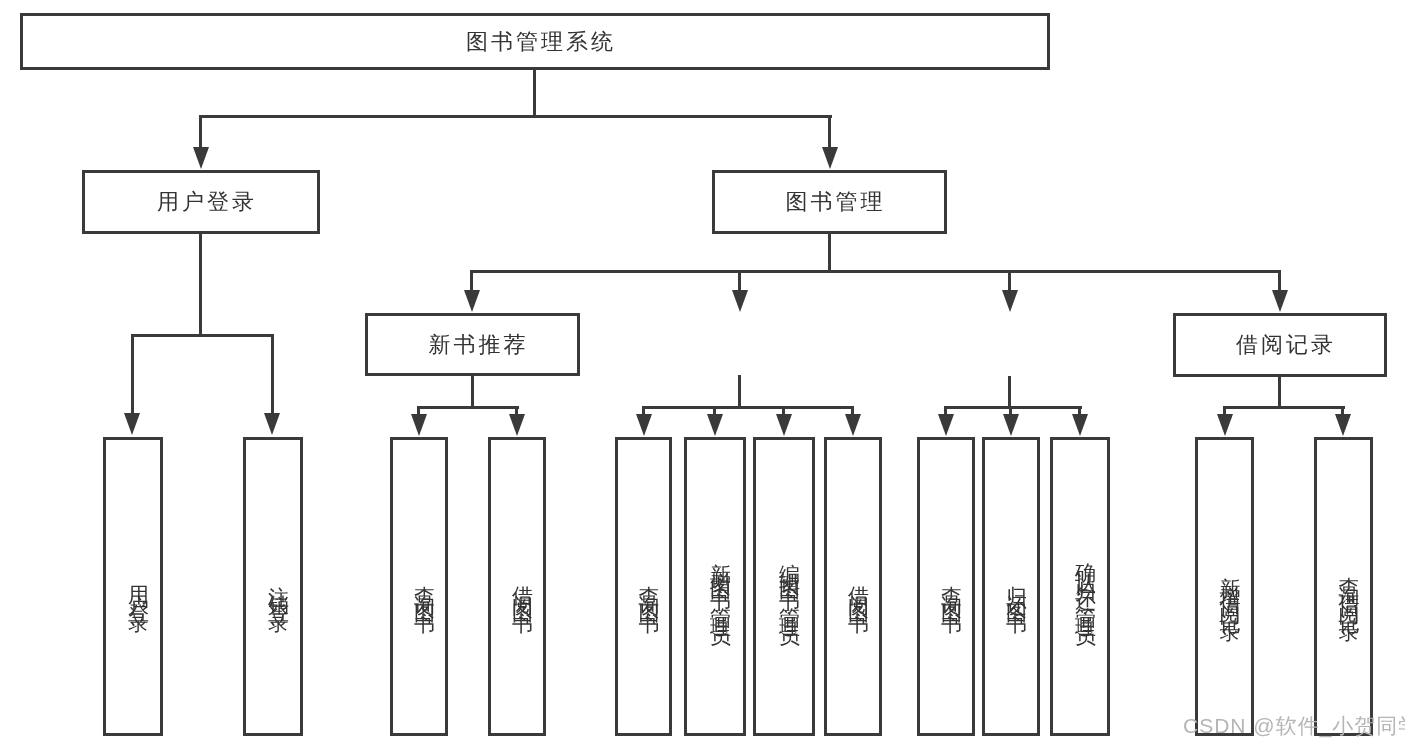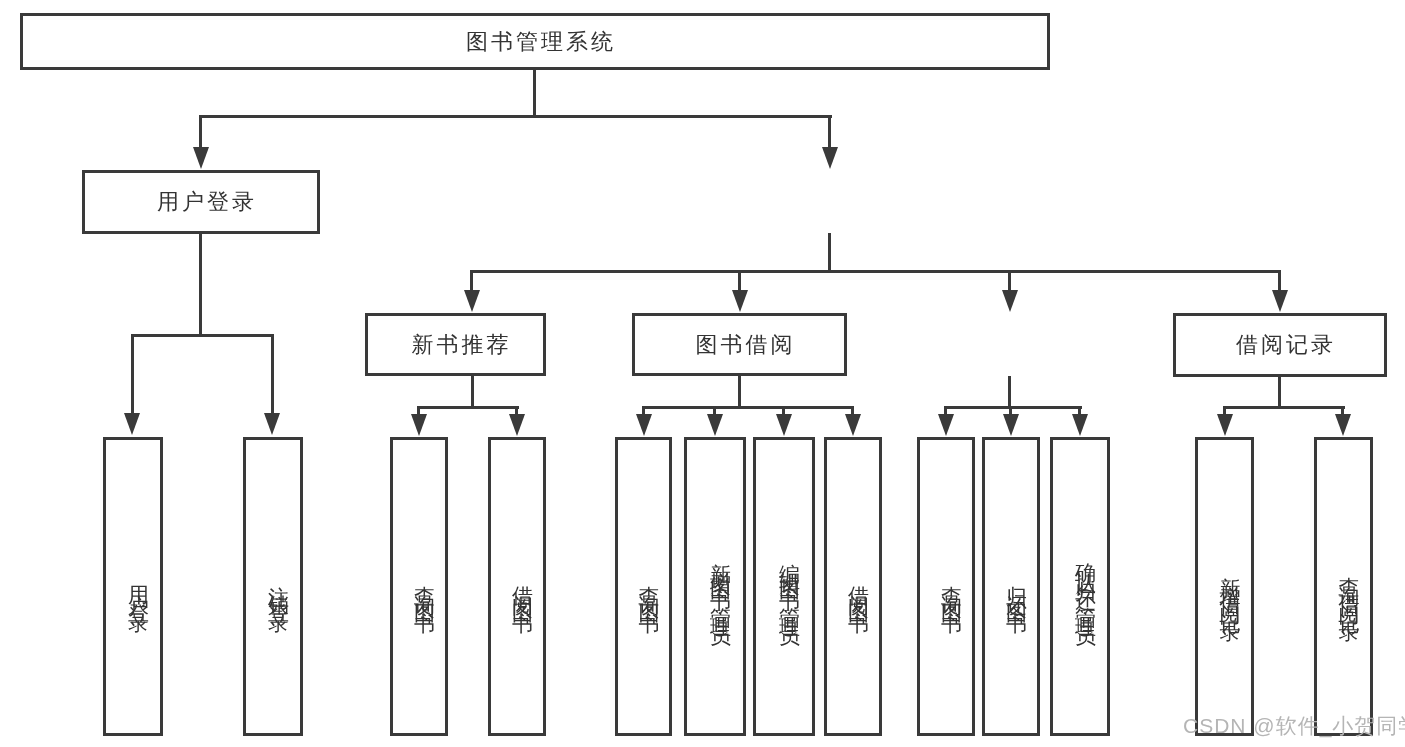--- a/index.html
+++ b/index.html
@@ -32,26 +32,26 @@
 
 <div id="canvas">
 
   <div class="box h" style="left:20px;top:13px;width:1030px;height:57px">
     <span class="lbl">图书管理系统</span>
   </div>
 
   <div class="box h" style="left:82px;top:170px;width:238px;height:64px">
     <span class="lbl">用户登录</span>
   </div>
+  <div class="box h" style="left:712px;top:170px;width:235px;height:64px">
+    <span class="lbl">图书管理</span>
+  </div>
 
-  <div class="box h" style="left:365px;top:313px;width:181px;height:63px">
+  <div class="box h" style="left:365px;top:313px;width:215px;height:63px">
     <span class="lbl">新书推荐</span>
-  </div>
-  <div class="box h" style="left:632px;top:313px;width:215px;height:63px">
-    <span class="lbl">图书借阅</span>
   </div>
   <div class="box h" style="left:1173px;top:313px;width:214px;height:64px">
     <span class="lbl">借阅记录</span>
   </div>
 
   <div class="box v" style="left:103px;top:437px;width:60px;height:299px">
     <span class="lbl">用户登录</span>
   </div>
   <div class="box v" style="left:243px;top:437px;width:60px;height:299px">
     <span class="lbl">注销登录</span>

